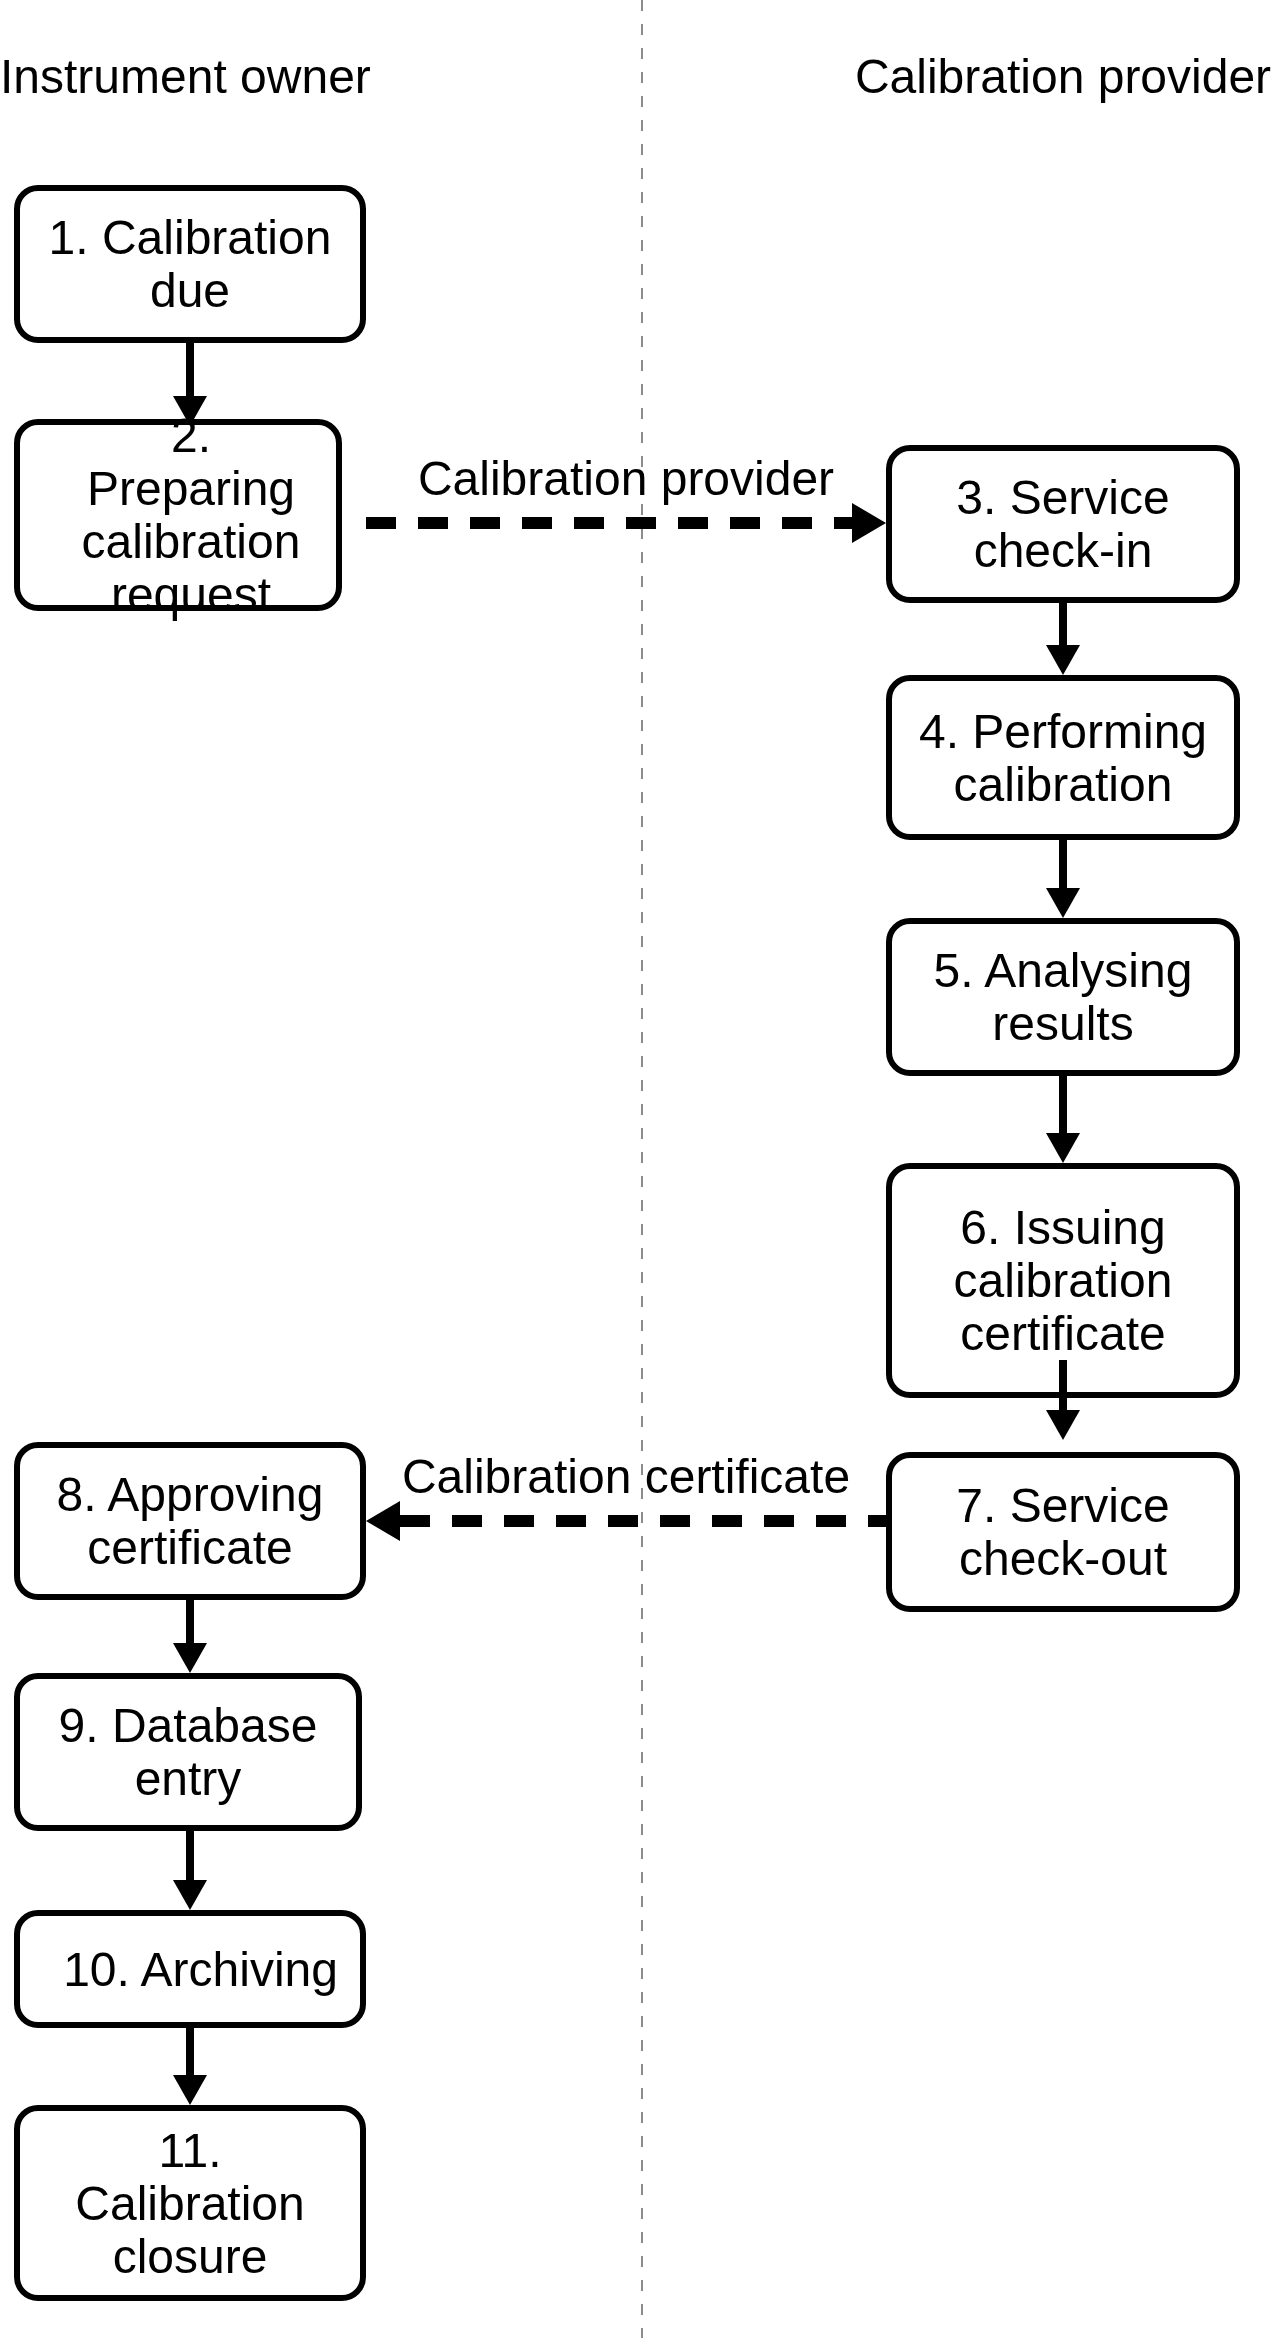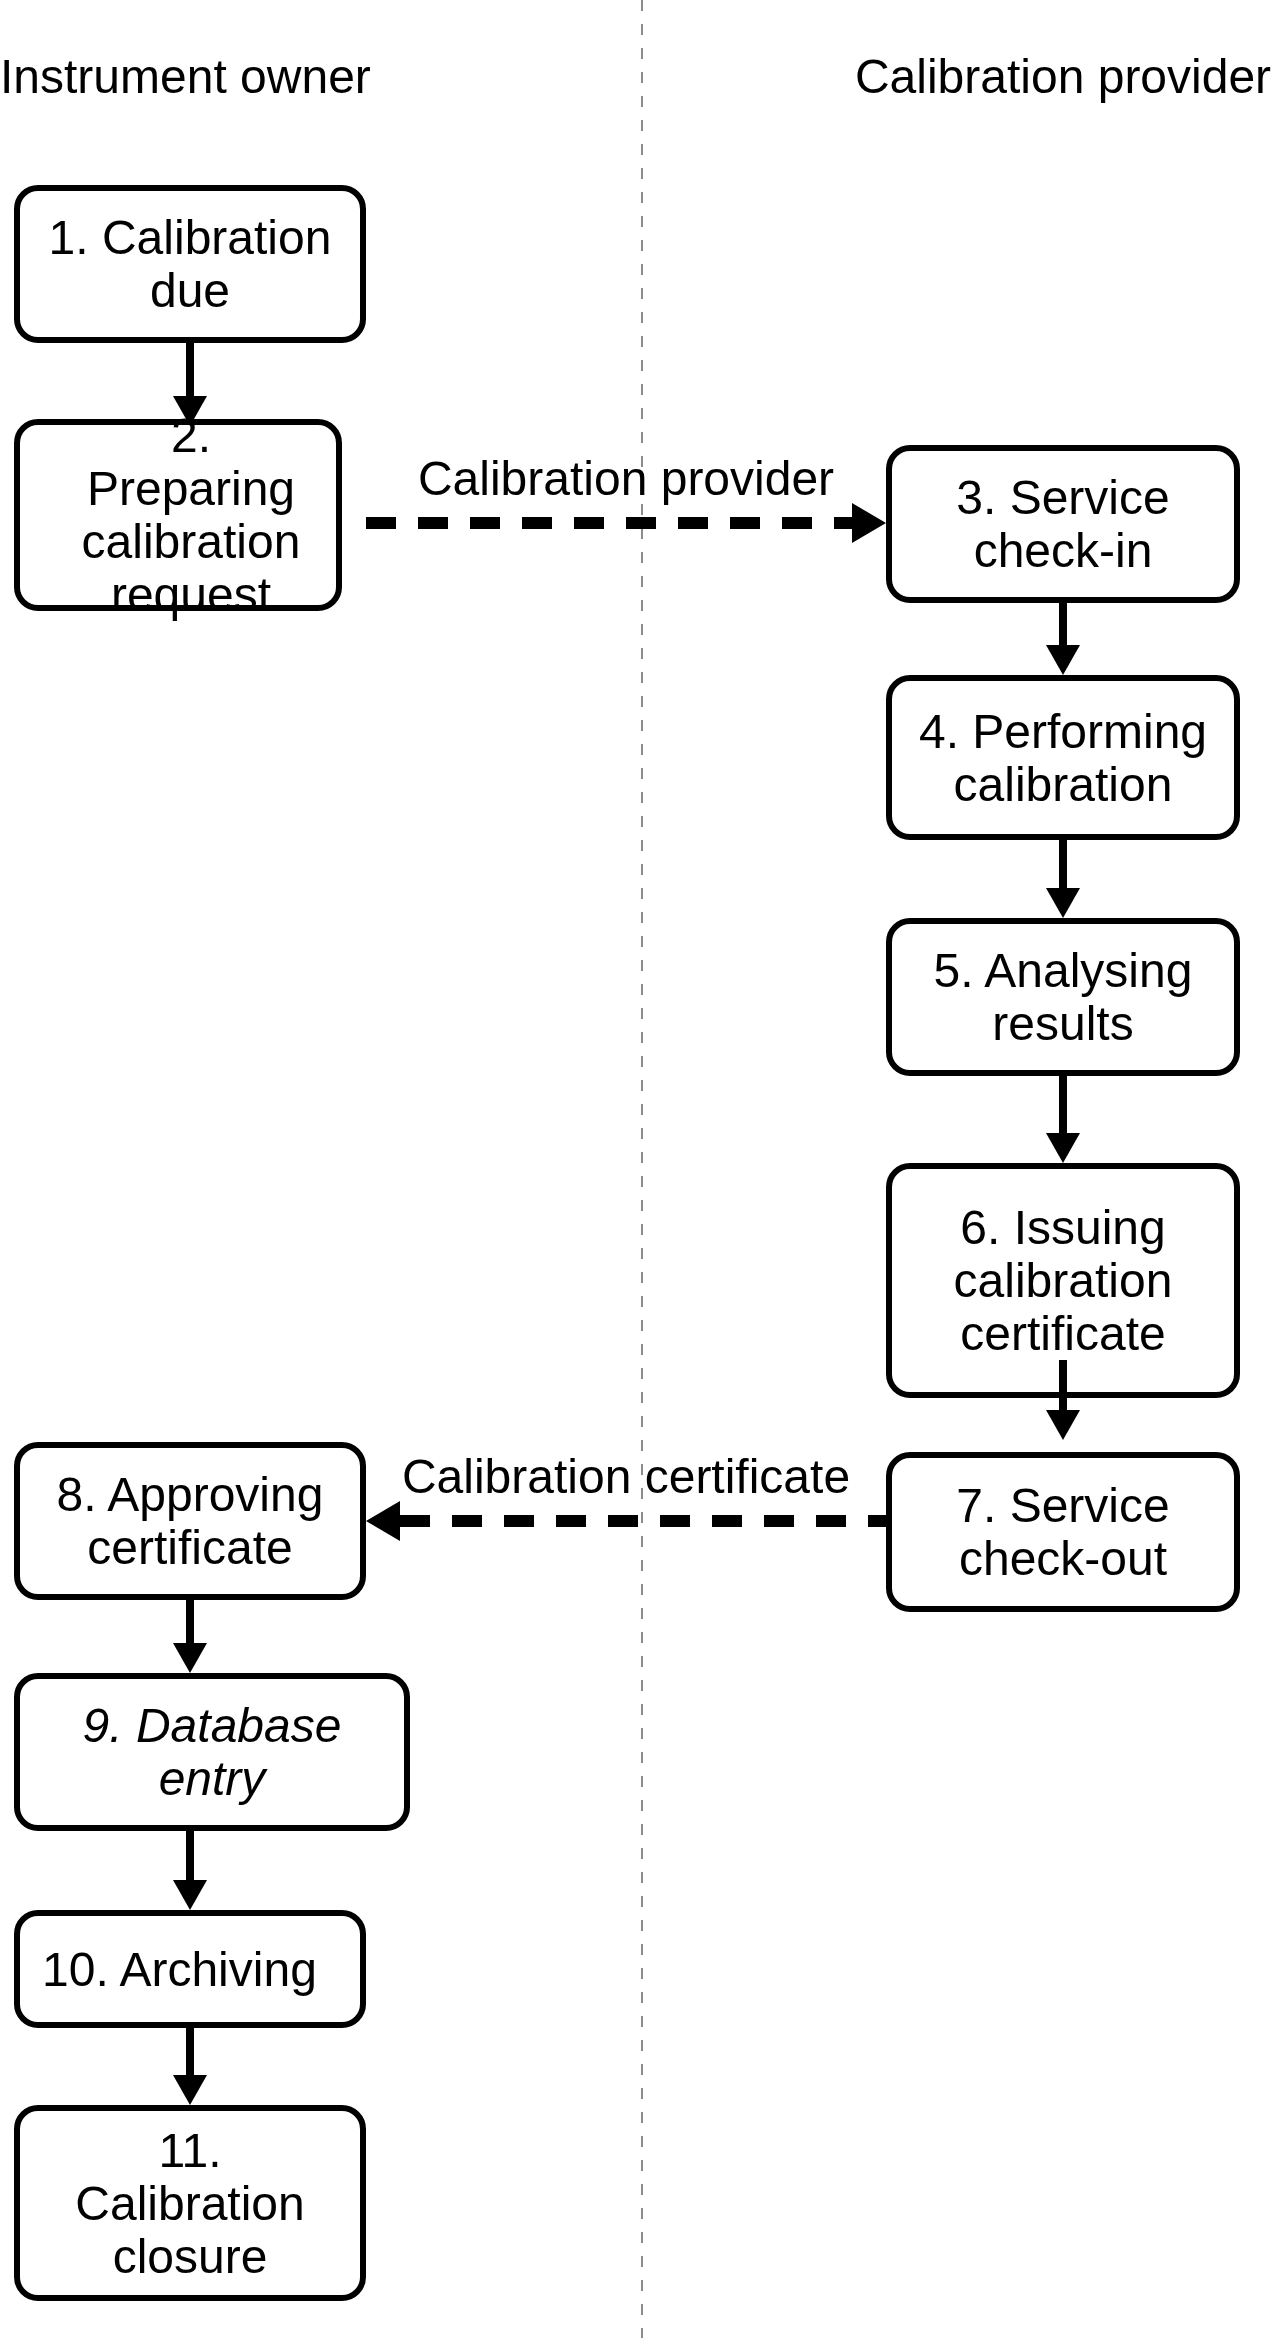--- a/index.html
+++ b/index.html
@@ -37,21 +37,21 @@
     white-space: nowrap;
   }
   .node {
     position: absolute;
     box-sizing: border-box;
     border: 6px solid #000000;
     border-radius: 24px;
     background: #ffffff;
     display: flex;
     align-items: center;
-    justify-content: flex-start;
+    justify-content: flex-end;
     text-align: center;
     font-size: 48px;
     line-height: 53px;
     padding: 0 22px;
   }
   
   .varrow {
     position: absolute;
     width: 34px;
   }
@@ -127,21 +127,21 @@
 
   <div class="node" style="left:14px; top:185px; width:352px; height:158px;">
     <span>1. Calibration due</span>
   </div>
   <div class="node" style="left:14px; top:419px; width:328px; height:192px;padding-left:48px;">
     <span>2. Preparing calibration request</span>
   </div>
   <div class="node" style="left:14px; top:1442px; width:352px; height:158px;">
     <span>8. Approving certificate</span>
   </div>
-  <div class="node" style="left:14px; top:1673px; width:396px; height:158px;font-style:italic;">
+  <div class="node" style="left:14px; top:1673px; width:348px; height:158px;">
     <span>9. Database entry</span>
   </div>
   <div class="node" style="left:14px; top:1910px; width:352px; height:118px;">
     <span>10. Archiving</span>
   </div>
   <div class="node" style="left:14px; top:2105px; width:352px; height:196px;">
     <span>11. Calibration closure</span>
   </div>
 
   <div class="node" style="left:886px; top:445px; width:354px; height:158px;">

